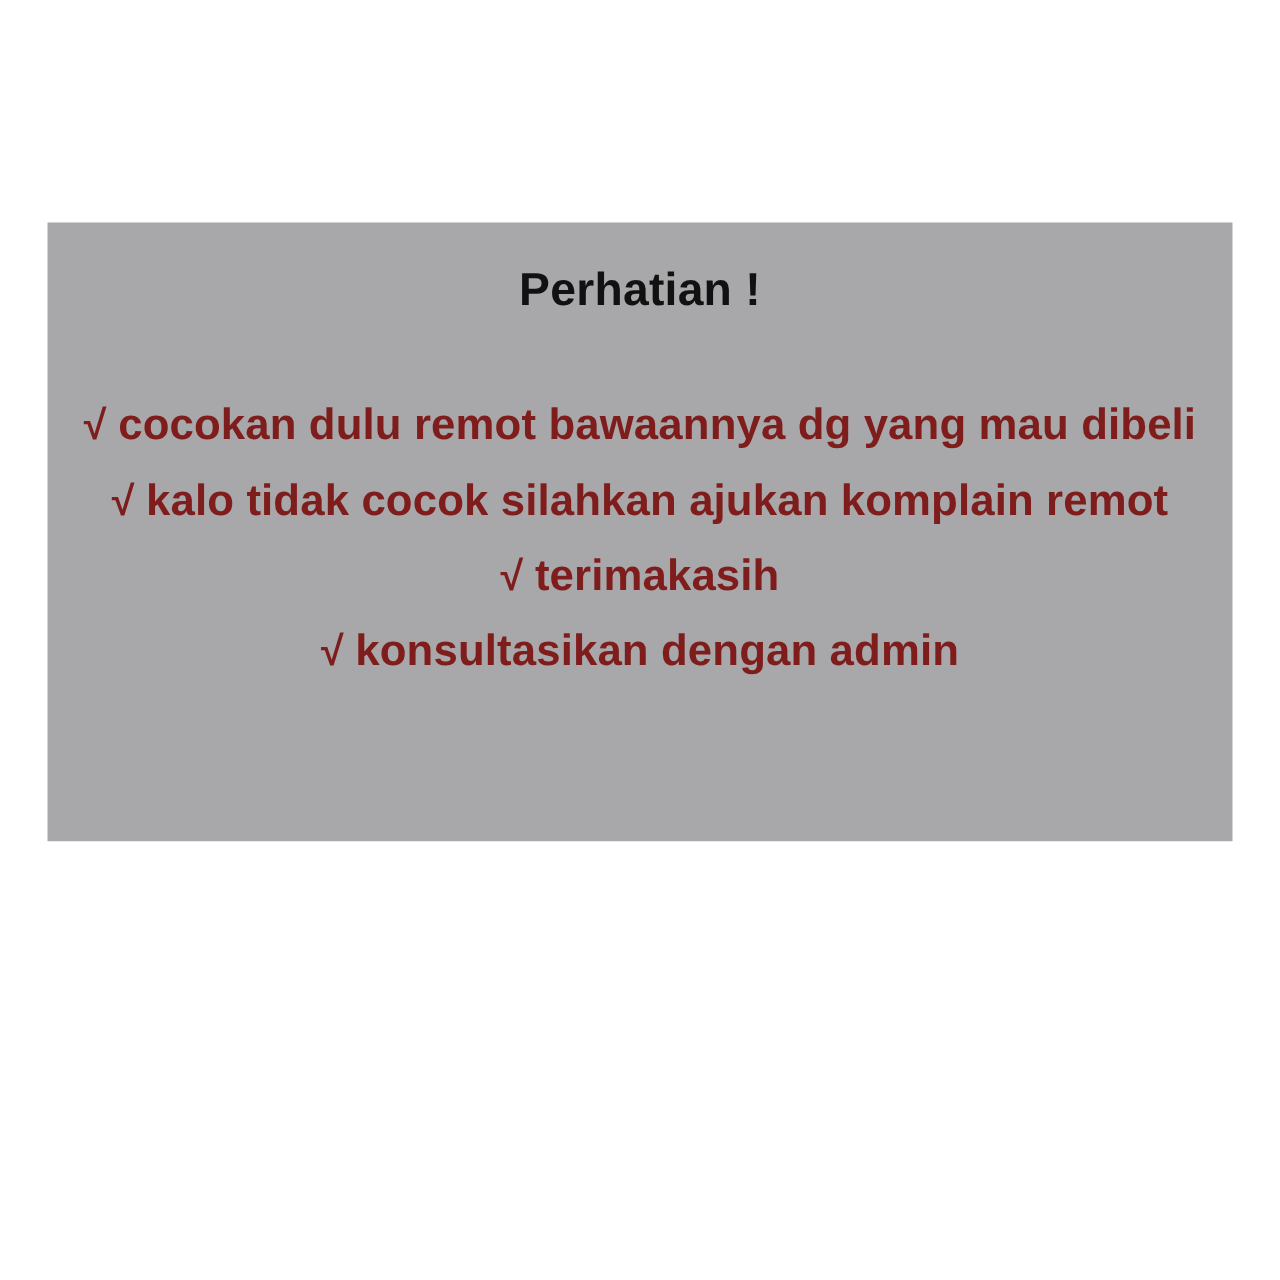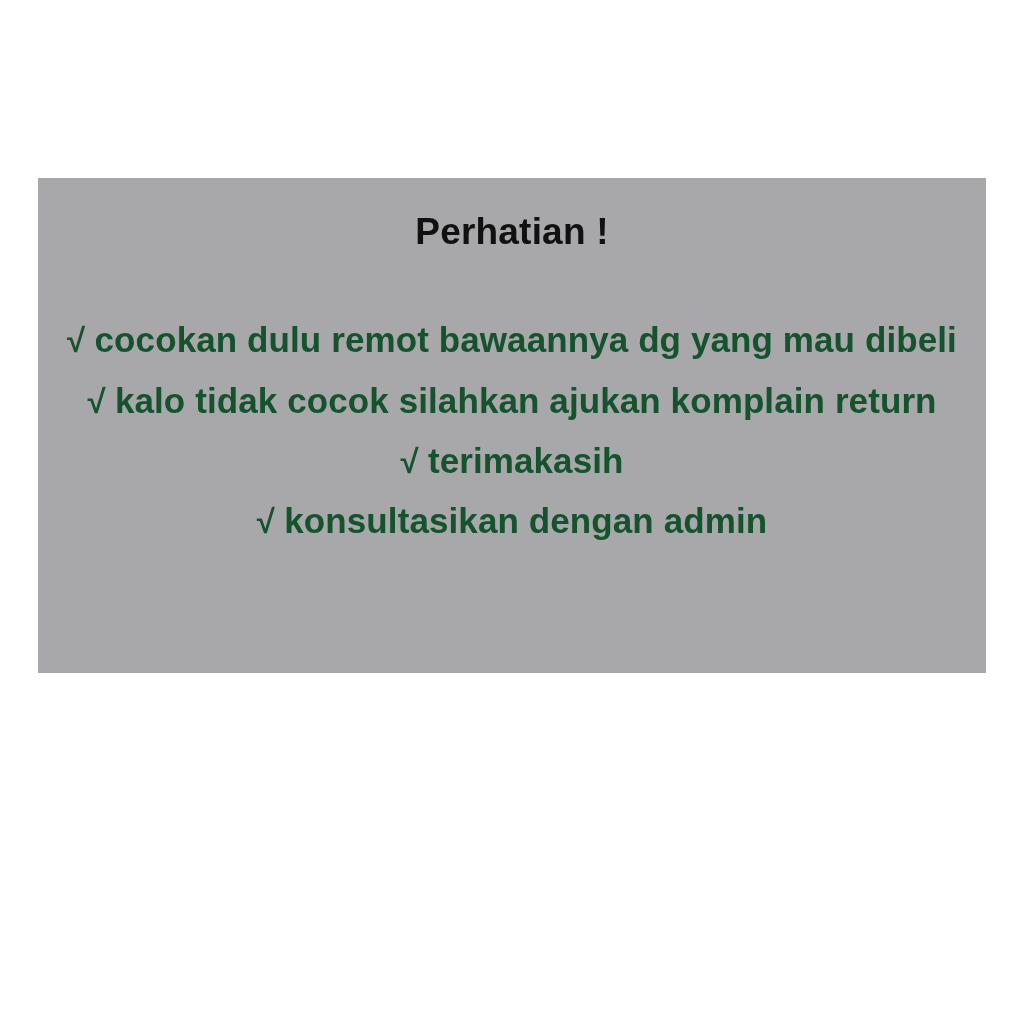--- a/index.html
+++ b/index.html
@@ -44,21 +44,21 @@
   .notice-list {
     margin-top: 56px;
     width: 100%;
     display: flex;
     flex-direction: column;
     align-items: center;
   }
   .notice-line {
     font-size: 35px;
     font-weight: bold;
-    color: #14532d;
+    color: #7f1d1d;
     line-height: 1.72;
     text-align: center;
     max-width: 900px;
     letter-spacing: 0.1px;
   }
   .check {
     font-weight: bold;
     font-size: 33px;
   }
 </style>
@@ -68,21 +68,21 @@
 <div class="canvas">
   <div class="notice-card">
     <div class="notice-title">Perhatian !</div>
     <div class="notice-list">
       <div class="notice-line">
         <span class="check">√ </span>
         <span>cocokan dulu remot bawaannya dg yang mau dibeli</span>
       </div>
       <div class="notice-line">
         <span class="check">√ </span>
-        <span>kalo tidak cocok silahkan ajukan komplain return</span>
+        <span>kalo tidak cocok silahkan ajukan komplain remot</span>
       </div>
       <div class="notice-line">
         <span class="check">√ </span>
         <span>terimakasih</span>
       </div>
       <div class="notice-line">
         <span class="check">√ </span>
         <span>konsultasikan dengan admin</span>
       </div>
     </div>

